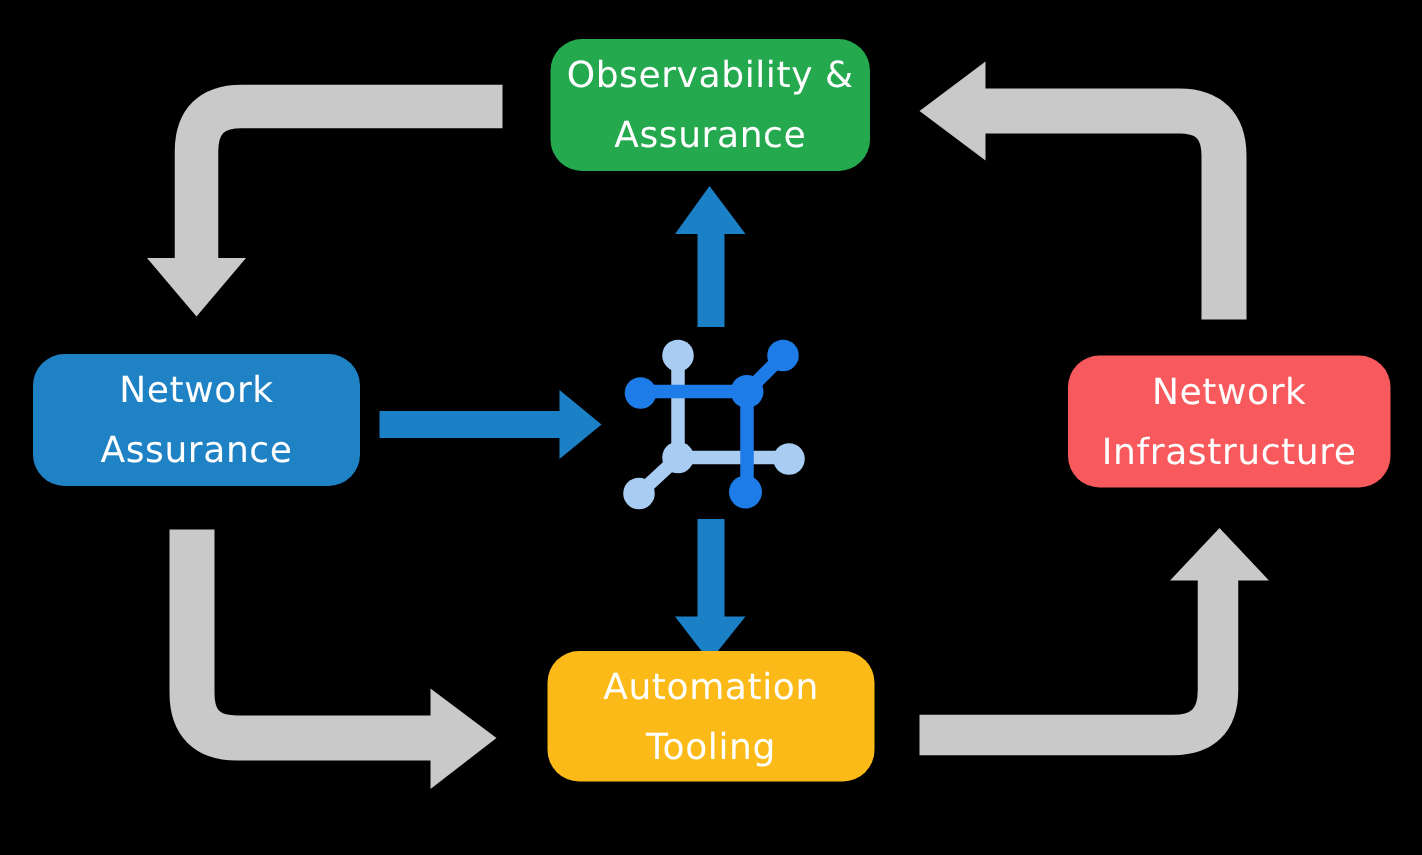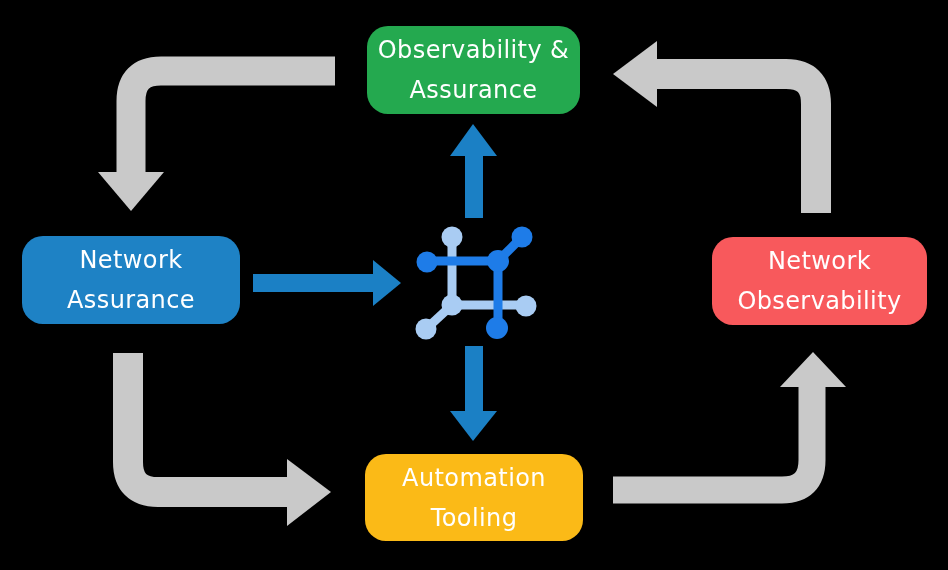--- a/index.html
+++ b/index.html
@@ -31,21 +31,21 @@
     font-size: 24px;
     line-height: 26px;
     font-weight: 500;
     letter-spacing: 0.4px;
     text-align: center;
     gap: 14px;
   }
   .node-observability   { left: 367px; top:  26px; width: 213px; height: 88px; }
   .node-operations      { left:  22px; top: 236px; width: 218px; height: 88px; }
   .node-infrastructure  { left: 712px; top: 237px; width: 215px; height: 88px; }
-  .node-automation      { left: 365px; top: 454px; width: 218px; height: 87px; }
+  .node-automation      { left: 365px; top: 434px; width: 218px; height: 87px; }
 </style>
 </head>
 <body>
 
 <div class="stage">
 
   <svg class="layer" width="948" height="570" viewBox="0 0 948 570">
 
     <g style="fill: rgb(201, 201, 201); stroke: rgb(201, 201, 201);">
       <path d="M 335 71 H 161 Q 131 71 131 101 V 174" fill="none" stroke-width="29"></path>
@@ -109,21 +109,21 @@
     <div>Assurance</div>
   </div>
 
   <div class="node node-operations" style="background-color: rgb(30, 130, 197);">
     <div>Network</div>
     <div>Assurance</div>
   </div>
 
   <div class="node node-infrastructure" style="background-color: rgb(248, 89, 92);">
     <div>Network</div>
-    <div>Observability</div>
+    <div>Infrastructure</div>
   </div>
 
   <div class="node node-automation" style="background-color: rgb(251, 186, 23);">
     <div>Automation</div>
     <div>Tooling</div>
   </div>
 
 </div>
 
 </body></html>

